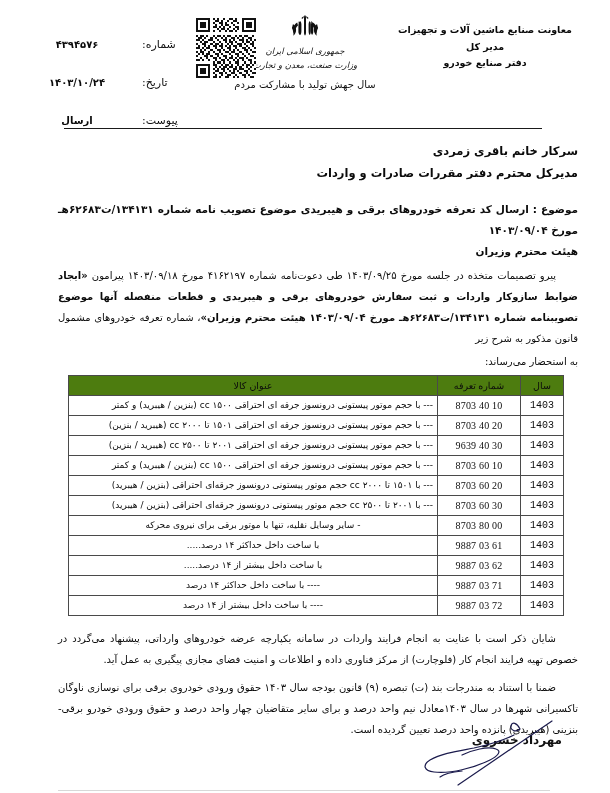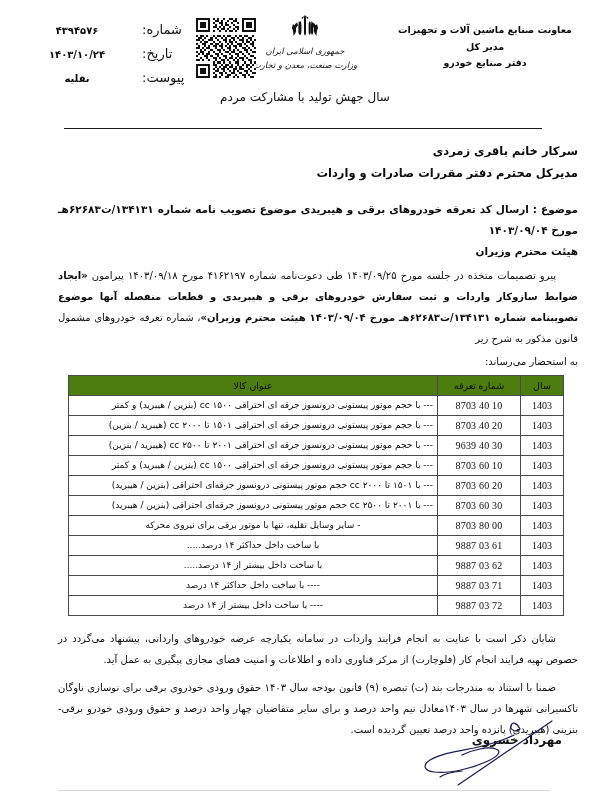--- a/index.html
+++ b/index.html
@@ -56,22 +56,22 @@
     margin: 0 auto 1px auto;
   }
   .emblem-caption {
     font-size: 8.5px;
     line-height: 1.6;
     font-family: "DejaVu Serif", "Liberation Serif", serif;
     font-style: italic;
     color: #151515;
   }
   .slogan {
-    margin-top: 18px;
-    font-size: 12px;
+    margin-top: 7px;
+    font-size: 10px;
     color: #111;
   }
 
   .hdr-left {
     position: absolute;
     top: 22px;
     left: 12px;
     width: 180px;
     font-size: 10px;
     font-weight: bold;
@@ -81,21 +81,22 @@
     justify-content: flex-start;
     align-items: baseline;
     margin-bottom: 9px;
     padding-right: 4px;
   }
   .meta-label {
     width: 46px;
     text-align: left;
     color: #111;
     font-weight: normal;
-    font-size: 13px;
+    font-size: 11px;
+    margin-top: 16px;
   }
   .meta-value {
     flex: 1;
     text-align: center;
     font-weight: bold;
     letter-spacing: .3px;
   }
 
   .qr {
     position: absolute;
@@ -195,21 +196,21 @@
   th.c-code, td.c-code {
     width: 74px;
     text-align: center;
     direction: ltr;
     font-family: "Liberation Serif", "DejaVu Serif", serif;
     font-size: 10px;
     letter-spacing: .2px;
   }
   td.c-year {
     direction: ltr;
-    font-family: Liberation Serif, serif;
+    font-family: Liberation Mono, monospace;
     font-size: 10px;
   }
   td.c-title {
     text-align: right;
     padding-right: 6px;
     font-size: 9px;
     white-space: nowrap;
     overflow: hidden;
   }
   td.c-title.center { text-align: center; }
@@ -536,21 +537,21 @@
       <div class="meta-row">
         <span class="meta-label">شماره:</span>
         <span class="meta-value">۴۳۹۴۵۷۶</span>
       </div>
       <div class="meta-row">
         <span class="meta-label">تاریخ:</span>
         <span class="meta-value">۱۴۰۳/۱۰/۲۴</span>
       </div>
       <div class="meta-row">
         <span class="meta-label">پیوست:</span>
-        <span class="meta-value">نقلیه</span>
+        <span class="meta-value">ارسال</span>
       </div>
     </div>
   </div>
 
   <div class="hrule"></div>
 
   <div class="content">
 
     <div class="addressee">
       <div>سرکار خانم باقری زمردی</div>

